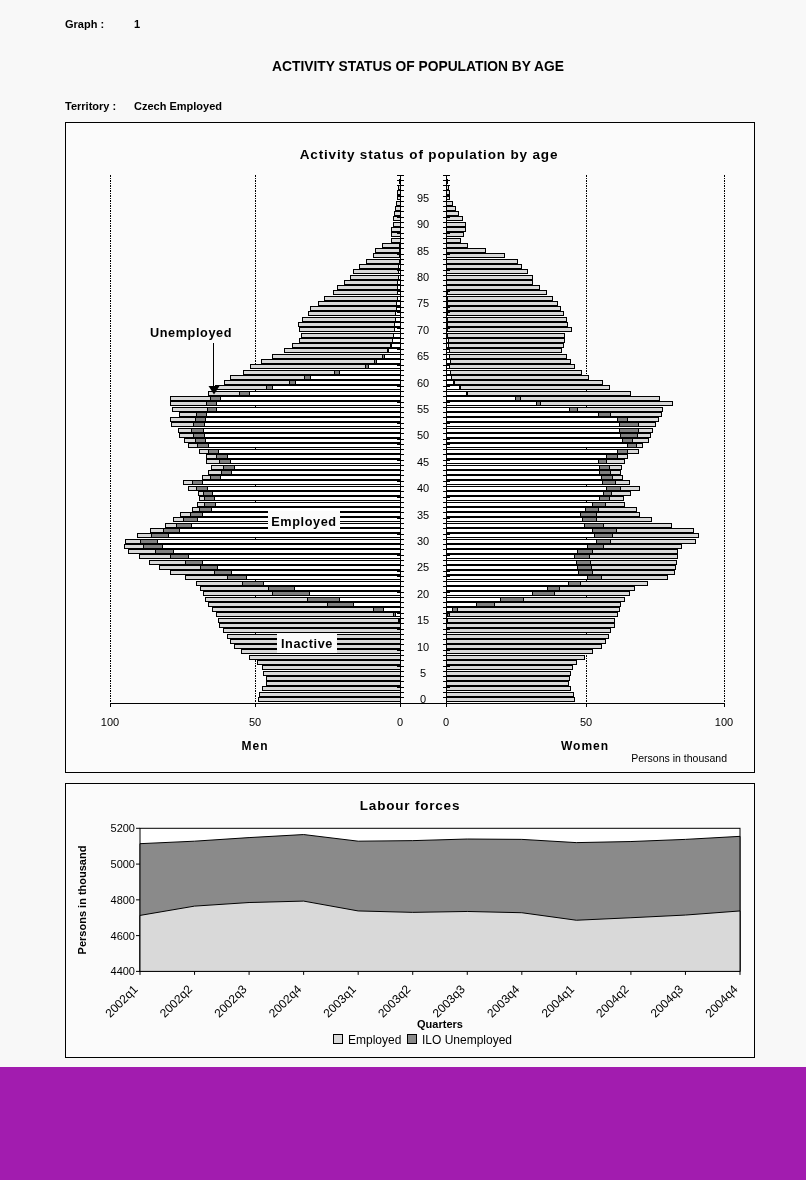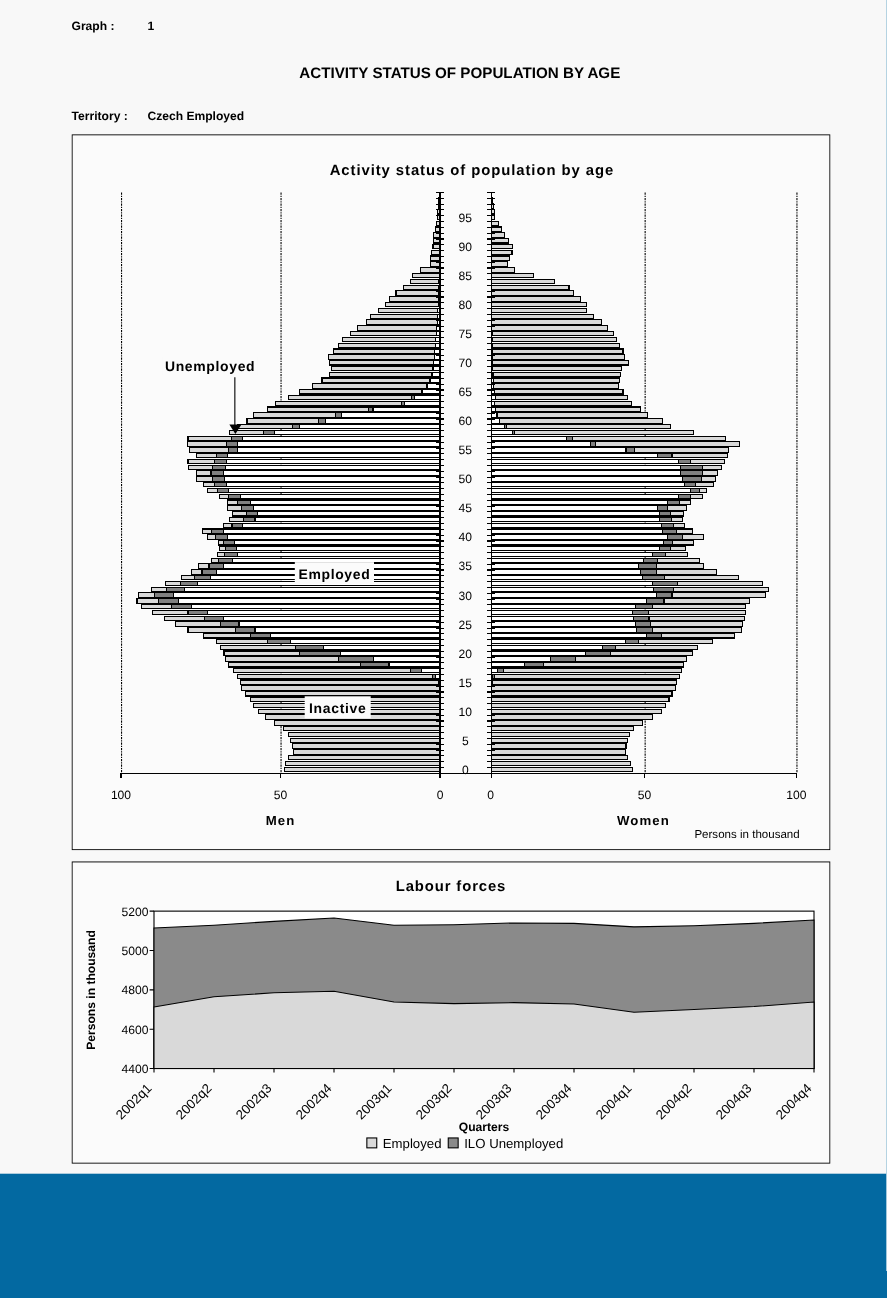--- a/index.html
+++ b/index.html
@@ -1,16 +1,16 @@
 <!DOCTYPE html>
 <html><head>
 <meta charset="utf-8">
 <style>
 html,body{margin:0;padding:0;background:#ffffff;-webkit-font-smoothing:antialiased;}
-.page{position:relative;width:806px;height:1180px;background:#0369a1;overflow:hidden;font-family:"Liberation Sans",sans-serif;text-decoration:underline;}
+.page{position:relative;width:806px;height:1180px;background:#a21caf;overflow:hidden;font-family:"Liberation Sans",sans-serif;text-decoration:underline;}
 *{-webkit-font-smoothing:antialiased;}
 .doc{position:absolute;left:0;top:0;width:806px;height:1067px;background:#f8f8f8;}
 .lbl{position:absolute;font-weight:bold;color:#000;font-size:11px;}
 </style>
 </head>
 <body>
 <div class="page">
 
 <div class="doc"></div>
 

